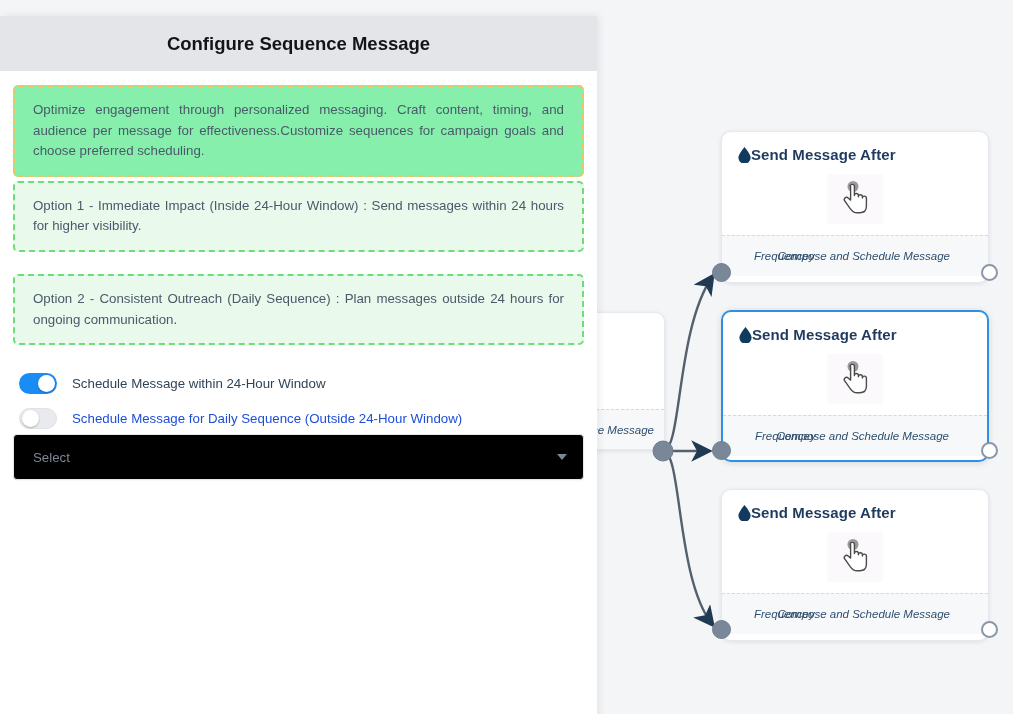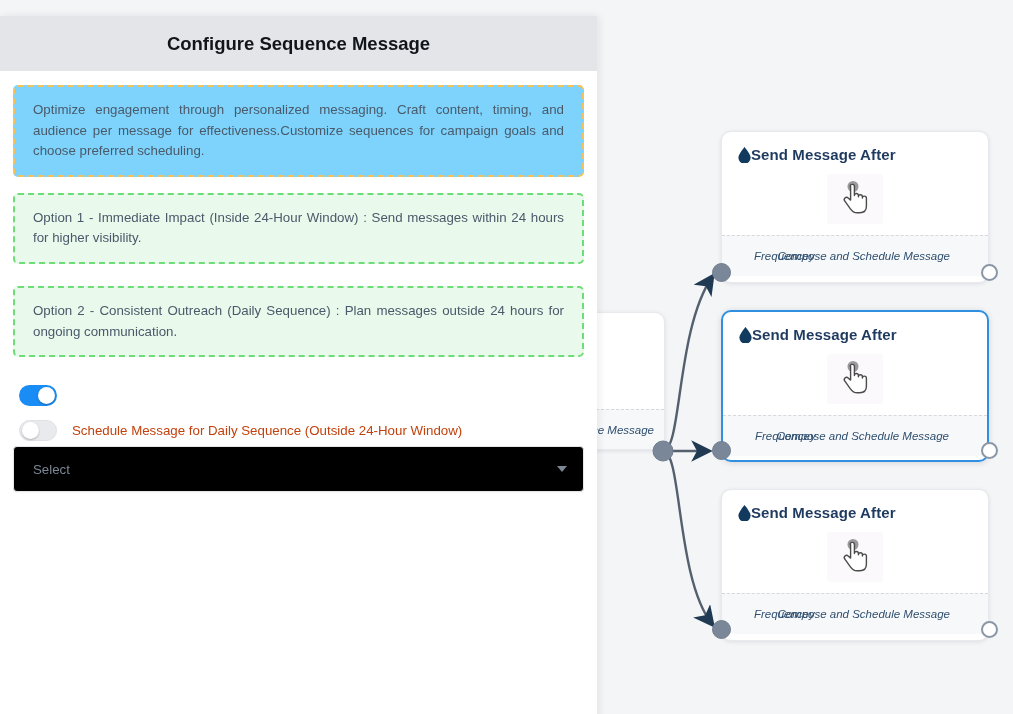--- a/index.html
+++ b/index.html
@@ -95,22 +95,22 @@
     flex:1 1 auto;padding:14px 13px 0 13px;box-sizing:border-box;
   }
   .callout{
     border-radius:5px;box-sizing:border-box;
     padding:13px 18px;
     font-size:13.3px;line-height:1.55;
     text-align:justify;
     color:#4a5a6a;
   }
   .callout.warn{
-    border:2px dashed #f2c25c;background:#7dd3fc;
-    margin-bottom:16px;
+    border:2px dashed #f2c25c;background:#86efac;
+    margin-bottom:4px;
   }
   .callout.ok{
     border:2px dashed #6fdd77;background:#e9f9ec;
     margin-bottom:22px;
   }
   .toggle-row{
     display:flex;align-items:center;gap:15px;margin:0 0 0 6px;
     height:32px;
   }
   .toggle-row + .toggle-row{margin-top:3px;}
@@ -120,21 +120,21 @@
   }
   .switch.on{background:#1a8cf5;}
   .switch.off{background:#e8eaed;border:1px solid #dfe1e5;}
   .knob{
     position:absolute;top:2px;width:17px;height:17px;border-radius:50%;
     background:#fff;box-shadow:0 1px 2px rgba(0,0,0,.25);
   }
   .switch.on .knob{right:2px;}
   .switch.off .knob{left:2px;top:1px;}
   .toggle-label{font-size:13.3px;color:#2f4456;}
-  .toggle-label.muted{color:#c2410c;}
+  .toggle-label.muted{color:#1d4ed8;}
 
   .field-label{
     margin:24px 0 8px 2px;font-size:13.6px;color:#222b36;font-weight:bold;
   }
   .select-box{
     height:46px;border:1px solid #e4e6ea;border-radius:4px;
     background:#000000;display:flex;align-items:center;
     position:relative;box-sizing:border-box;
     box-shadow:0 1px 2px rgba(16,24,40,.04);
   }
@@ -284,20 +284,21 @@
     <div class="callout warn">Optimize engagement through personalized messaging. Craft content, timing, and audience per message for effectiveness.Customize sequences for campaign goals and choose preferred scheduling.</div>
 
     <div class="callout ok">Option 1 - Immediate Impact (Inside 24-Hour Window) : Send messages within 24 hours for higher visibility.</div>
 
     <div class="callout ok">Option 2 - Consistent Outreach (Daily Sequence) : Plan messages outside 24 hours for ongoing communication.</div>
 
     <div class="toggle-row">
       <span class="switch on">
         <span class="knob"></span>
       </span>
+      <span class="toggle-label">Schedule Message within 24-Hour Window</span>
     </div>
 
     <div class="toggle-row">
       <span class="switch off">
         <span class="knob"></span>
       </span>
       <span class="toggle-label muted">Schedule Message for Daily Sequence (Outside 24-Hour Window)</span>
     </div>
 
 

